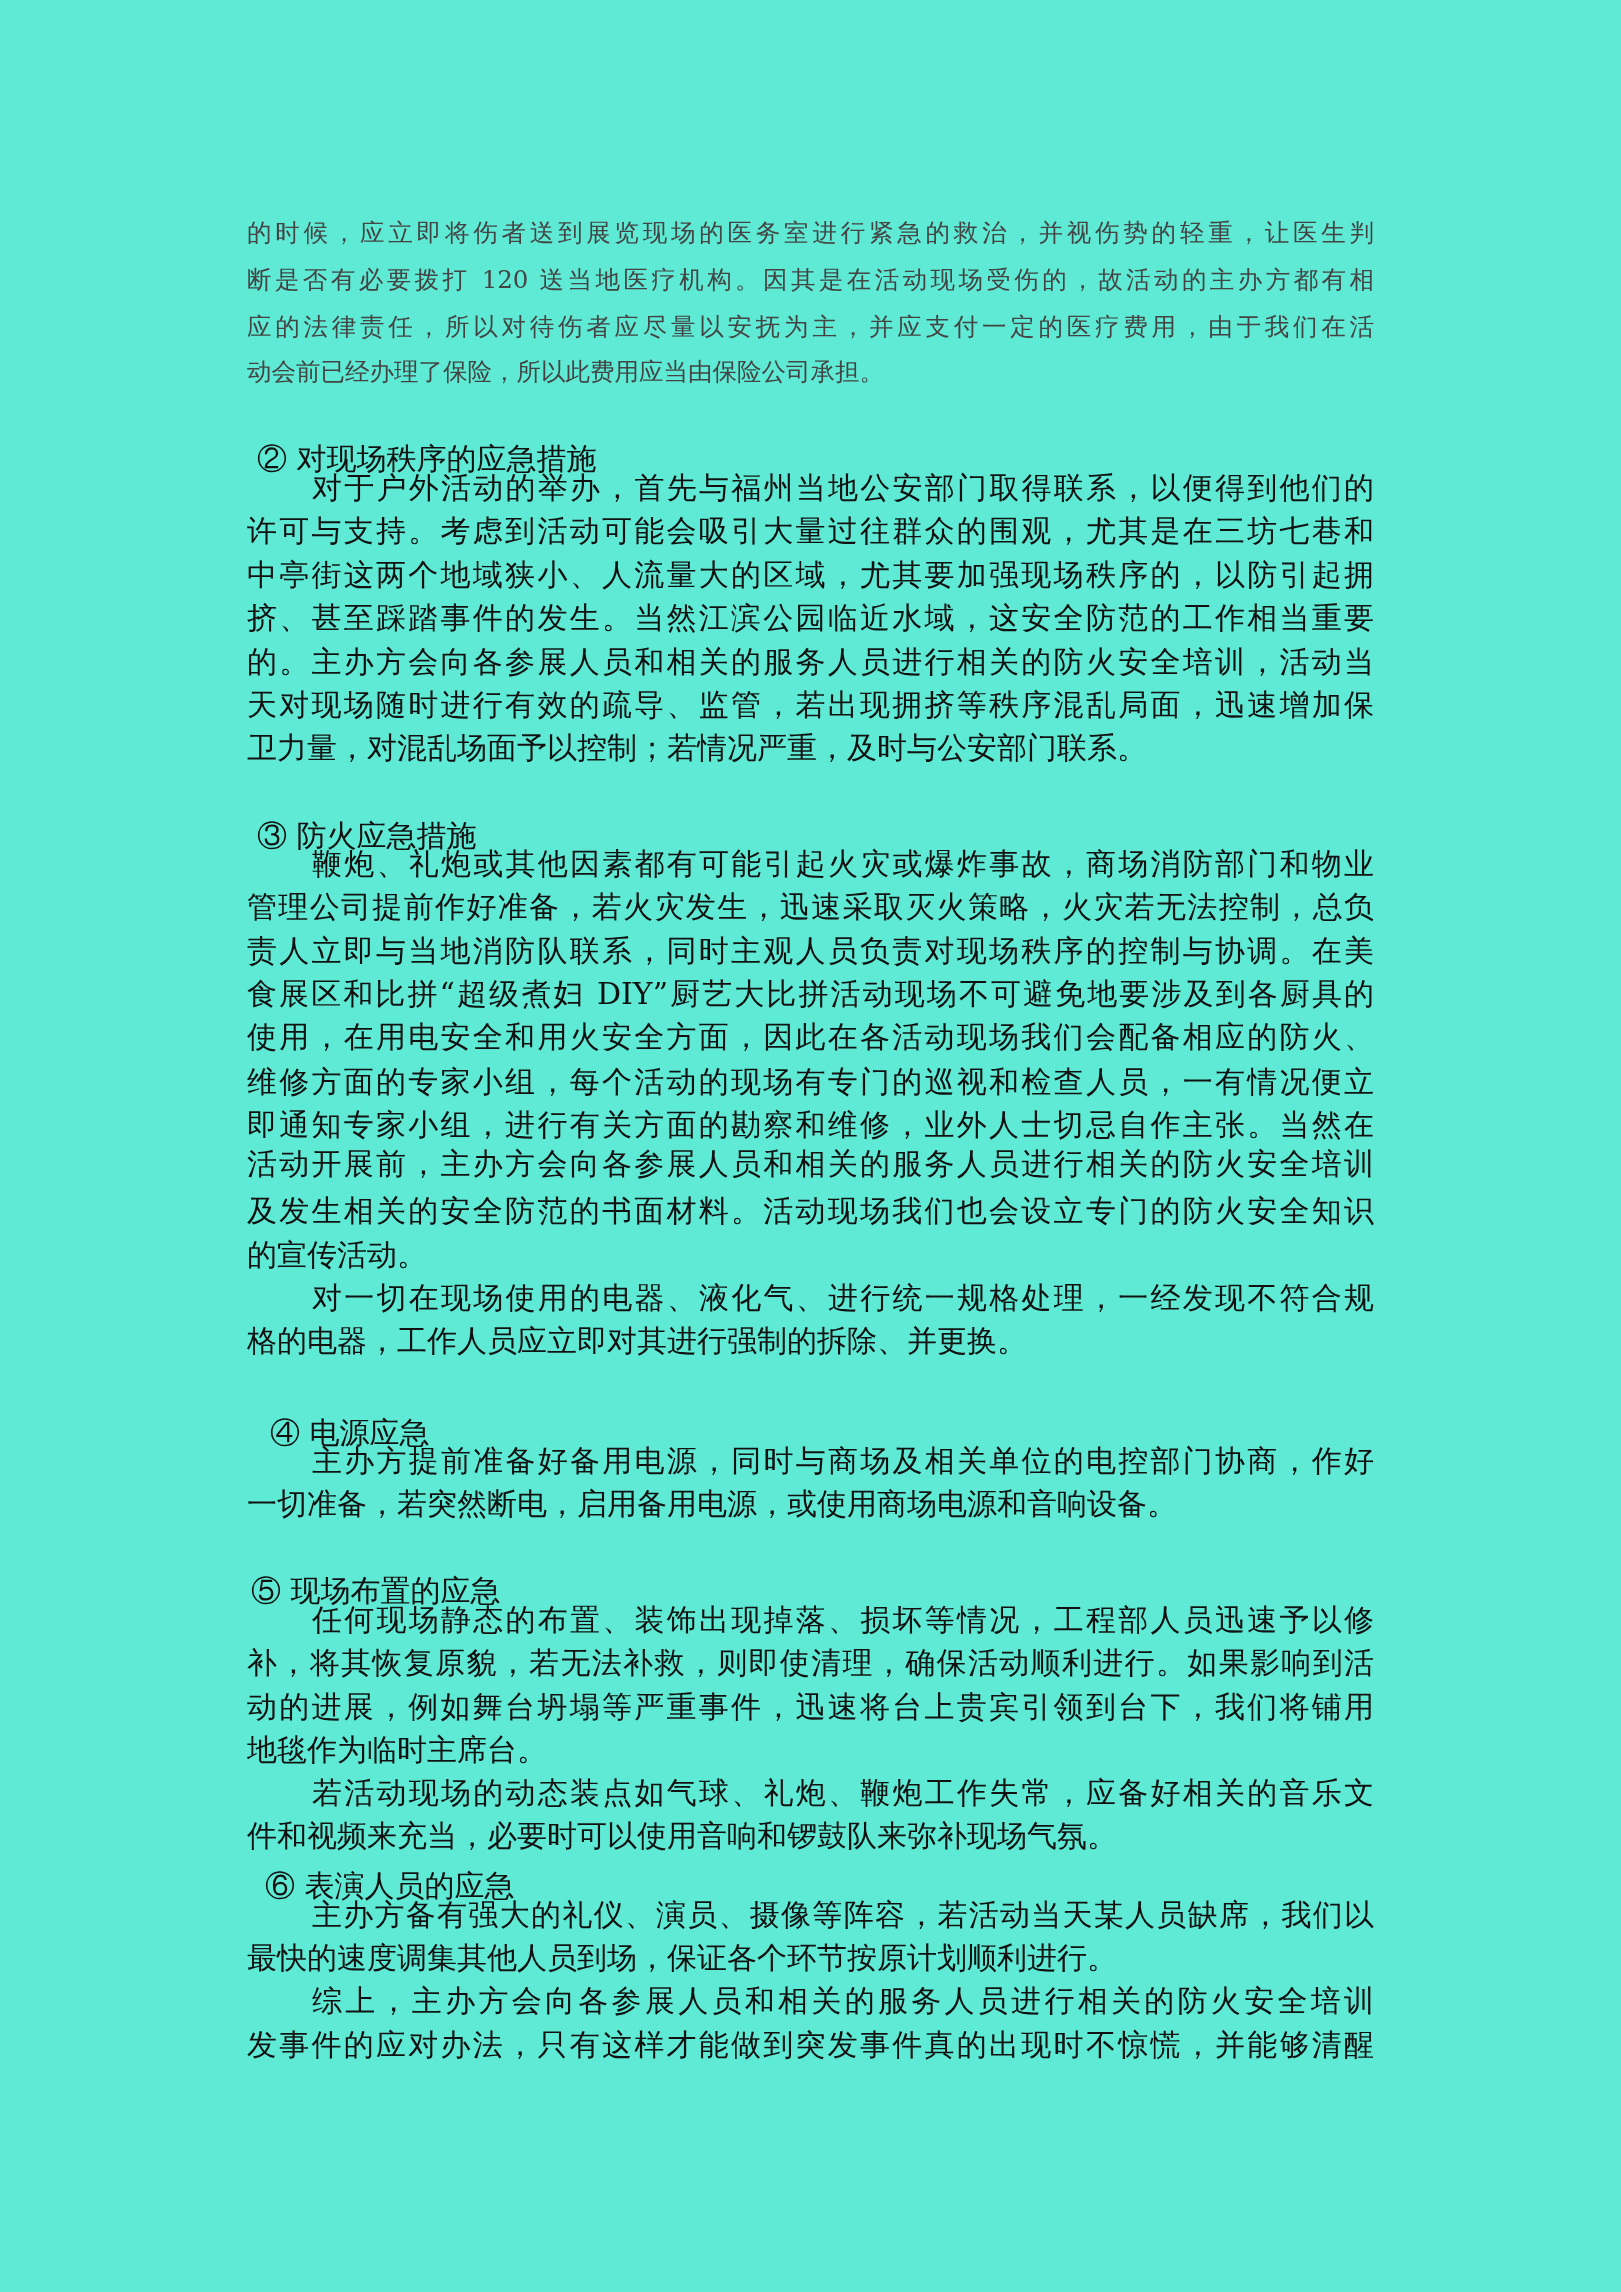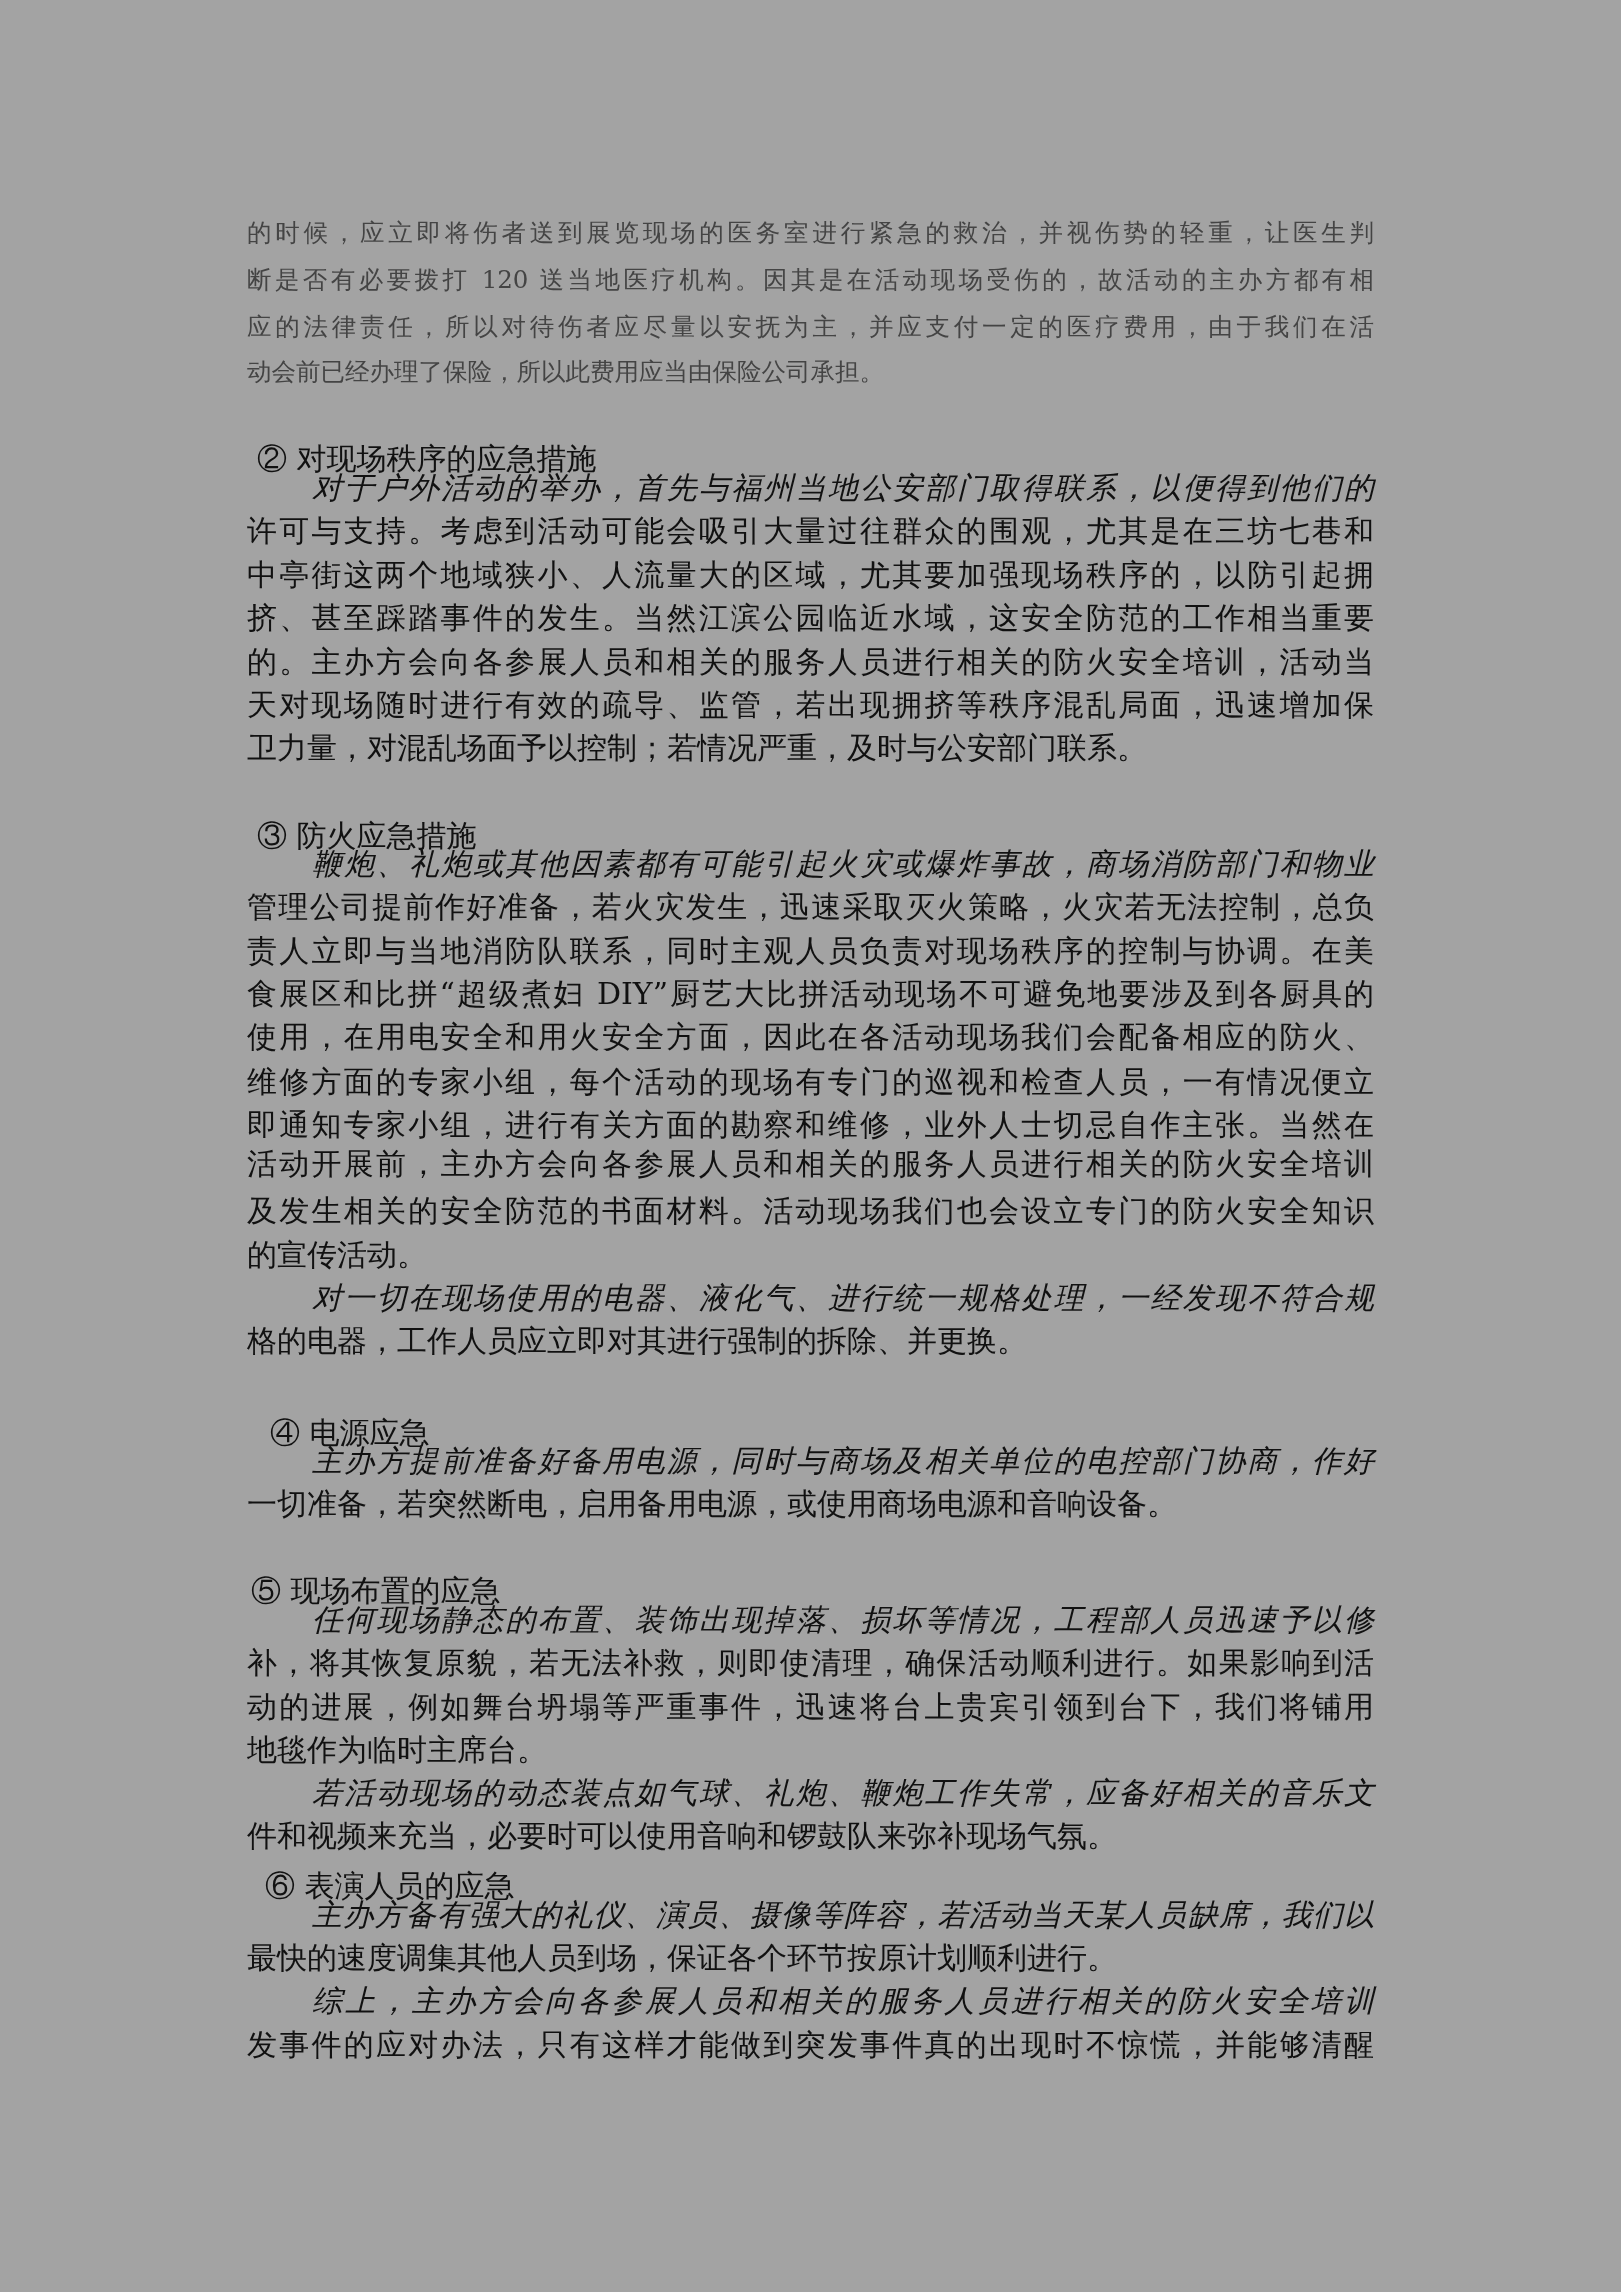--- a/index.html
+++ b/index.html
@@ -1,32 +1,32 @@
 <!DOCTYPE html>
 <html><head>
 <meta charset="utf-8">
 <style>
   html, body { margin: 0; padding: 0; background: #ffffff; }
   body { width: 1621px; height: 2293px; position: relative; overflow: hidden; }
-  .page { position: absolute; left: 0; top: 0; width: 1621px; height: 2293px; background: #a3a3a3; }
+  .page { position: absolute; left: 0; top: 0; width: 1621px; height: 2293px; background: #5eead4; }
   .line {
     position: absolute;
     left: 247px;
     width: 1127px;
     white-space: nowrap;
     font-family: "DejaVu Serif", "Liberation Serif", serif;
     color: #111;
     font-size: 30px;
     line-height: 43px;
     height: 43px;
     text-align: justify;
     text-align-last: justify;
   }
   .line.last { text-align-last: left; }
-  .line.indent { left: 312px; width: 1062px; font-style: italic; }
+  .line.indent { left: 312px; width: 1062px; }
   .p1 { font-size: 24.5px; color: #444; line-height: 47px; height: 47px; }
   .heading { text-align-last: left; color: #111; margin-top: 8px; }
 </style>
 </head>
 <body>
 
 <div class="page">
 
   <div>
     <div class="line p1" style="top:209px">的时候，应立即将伤者送到展览现场的医务室进行紧急的救治，并视伤势的轻重，让医生判</div>

